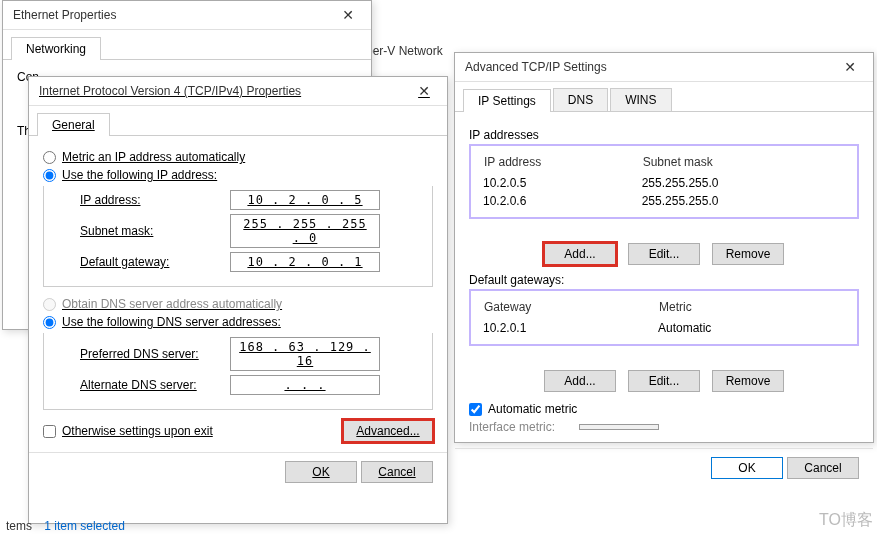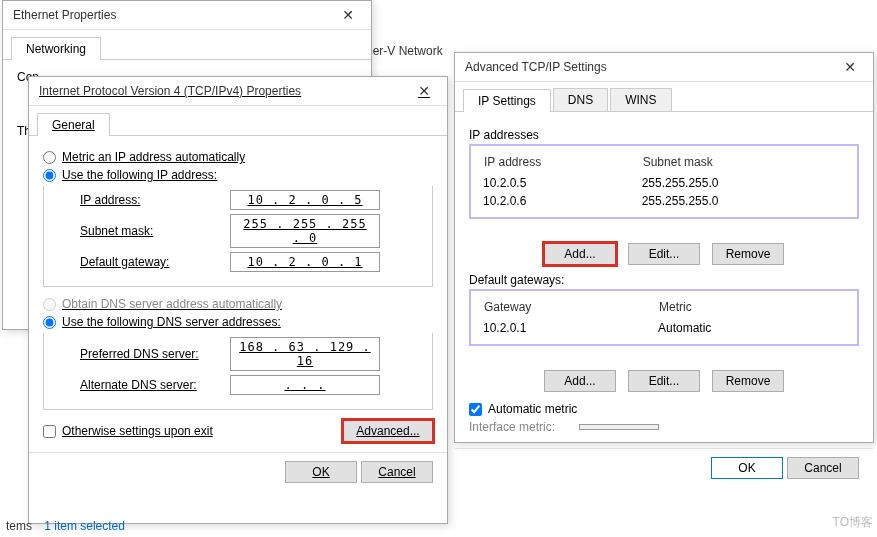--- a/index.html
+++ b/index.html
@@ -25,21 +25,21 @@
 .tbl { width: 100%; }
 .tbl th { text-align: left; font-weight: normal; color: #333; padding-bottom: 4px; }
 .tbl td { padding: 1px 0; }
 .btnrow { display: flex; gap: 12px; justify-content: center; margin: 4px 0 8px 0; }
 .btn { border: 1px solid #adadad; background: #e1e1e1; padding: 3px 0; min-width: 72px; text-align: center; cursor: pointer; }
 .btn.primary { border: 1px solid #0078d7; }
 .footer { display: flex; justify-content: flex-end; gap: 4px; padding: 8px 14px; border-top: 1px solid #e0e0e0; }
 .highlight-red { outline: 3px solid #d93025; outline-offset: -1px; }
 .disabled-text { color: #888; }
 .status { position: absolute; bottom: 0; left: 0; font-size: 11px; color: #333; padding: 4px 6px; }
-.watermark { position: absolute; bottom: 6px; right: 4px; font-size: 12px; color: #bbb; }
+.watermark { position: absolute; bottom: 6px; right: 4px; font-size: 16px; color: #bbb; }
 .bg-text { position: absolute; top: 44px; left: 360px; font-size: 12px; color: #333; }
 </style>
 </head>
 <body>
 
 <div class="bg-text">yper-V Network</div>
 
 <div class="window" style="left:2px; top:0; width:370px; height:330px;">
   <div class="titlebar">
     <span>Ethernet Properties</span>

